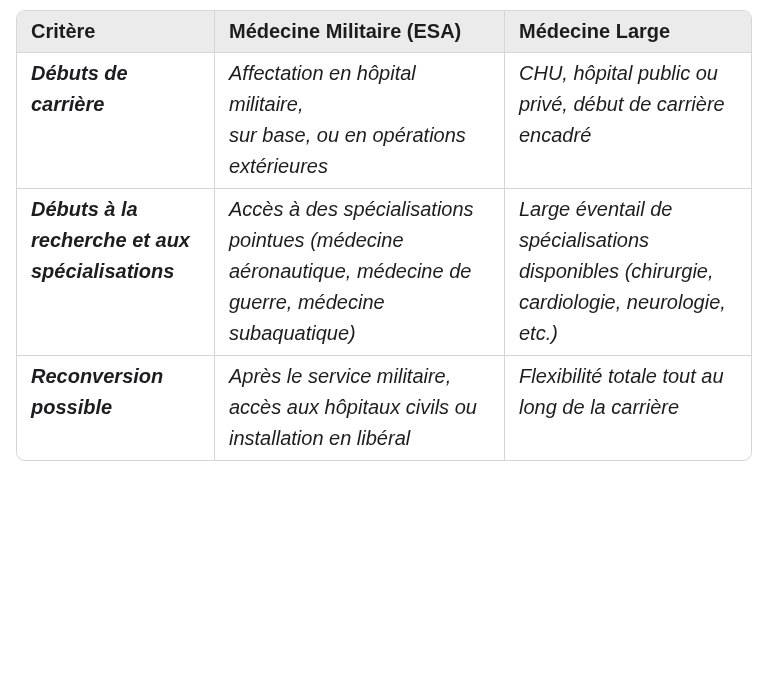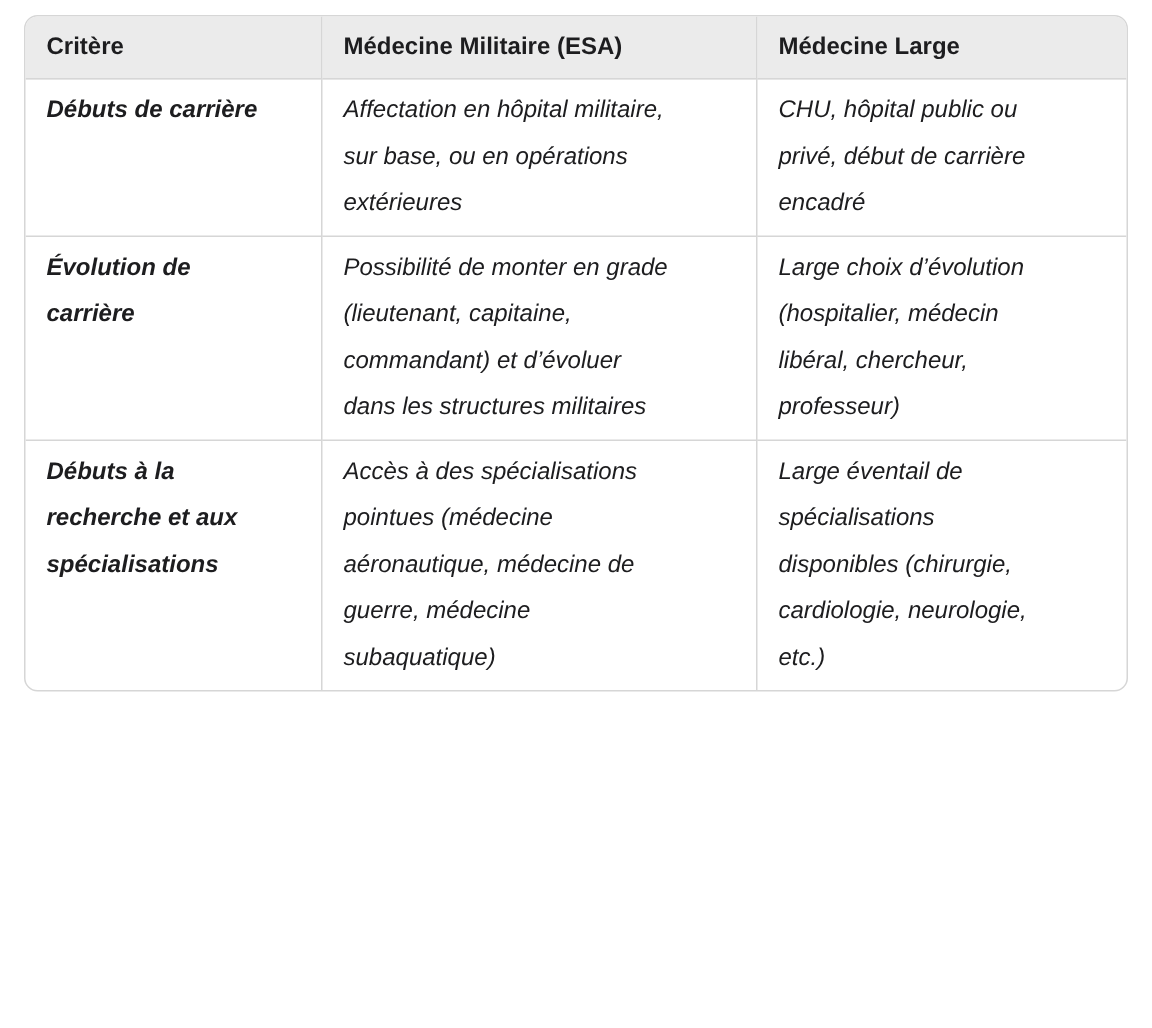--- a/index.html
+++ b/index.html
@@ -33,21 +33,21 @@
     border-spacing: 0;
     table-layout: fixed;
   }
   col.c1 { width: 198px; }
   col.c2 { width: 290px; }
   col.c3 { width: 246px; }
   th, td {
     text-align: left;
     vertical-align: top;
     padding: 5px 14px;
-    font-size: 16px;
+    font-size: 20px;
     color: var(--text);
     white-space: pre-line;
     overflow-wrap: break-word;
   }
   thead th {
     background: var(--header_bg);
     font-weight: 700;
     line-height: 29px;
     padding-top: 6px;
     padding-bottom: 6px;
@@ -90,41 +90,38 @@
       <tr>
         <td class="criterion">Débuts de carrière</td>
         <td>Affectation en hôpital militaire,
 sur base, ou en opérations
 extérieures</td>
         <td>CHU, hôpital public ou
 privé, début de carrière
 encadré</td>
       </tr>
       <tr>
-        <td class="criterion">Évolution de
-carrière</td>
-        <td>Possibilité de monter en grade
-(lieutenant, capitaine,
-commandant) et d’évoluer
-dans les structures militaires</td>
-        <td>Large choix d’évolution
-(hospitalier, médecin
-libéral, chercheur,
-professeur)</td>
-      </tr>
-      <tr>
         <td class="criterion">Débuts à la
 recherche et aux
 spécialisations</td>
         <td>Accès à des spécialisations
 pointues (médecine
 aéronautique, médecine de
 guerre, médecine
 subaquatique)</td>
         <td>Large éventail de
 spécialisations
 disponibles (chirurgie,
 cardiologie, neurologie,
 etc.)</td>
       </tr>
+      <tr>
+        <td class="criterion">Reconversion
+possible</td>
+        <td>Après le service militaire,
+accès aux hôpitaux civils ou
+installation en libéral</td>
+        <td>Flexibilité totale tout au
+long de la carrière</td>
+      </tr>
     </tbody>
   </table>
 </div>
 
 </body></html>

